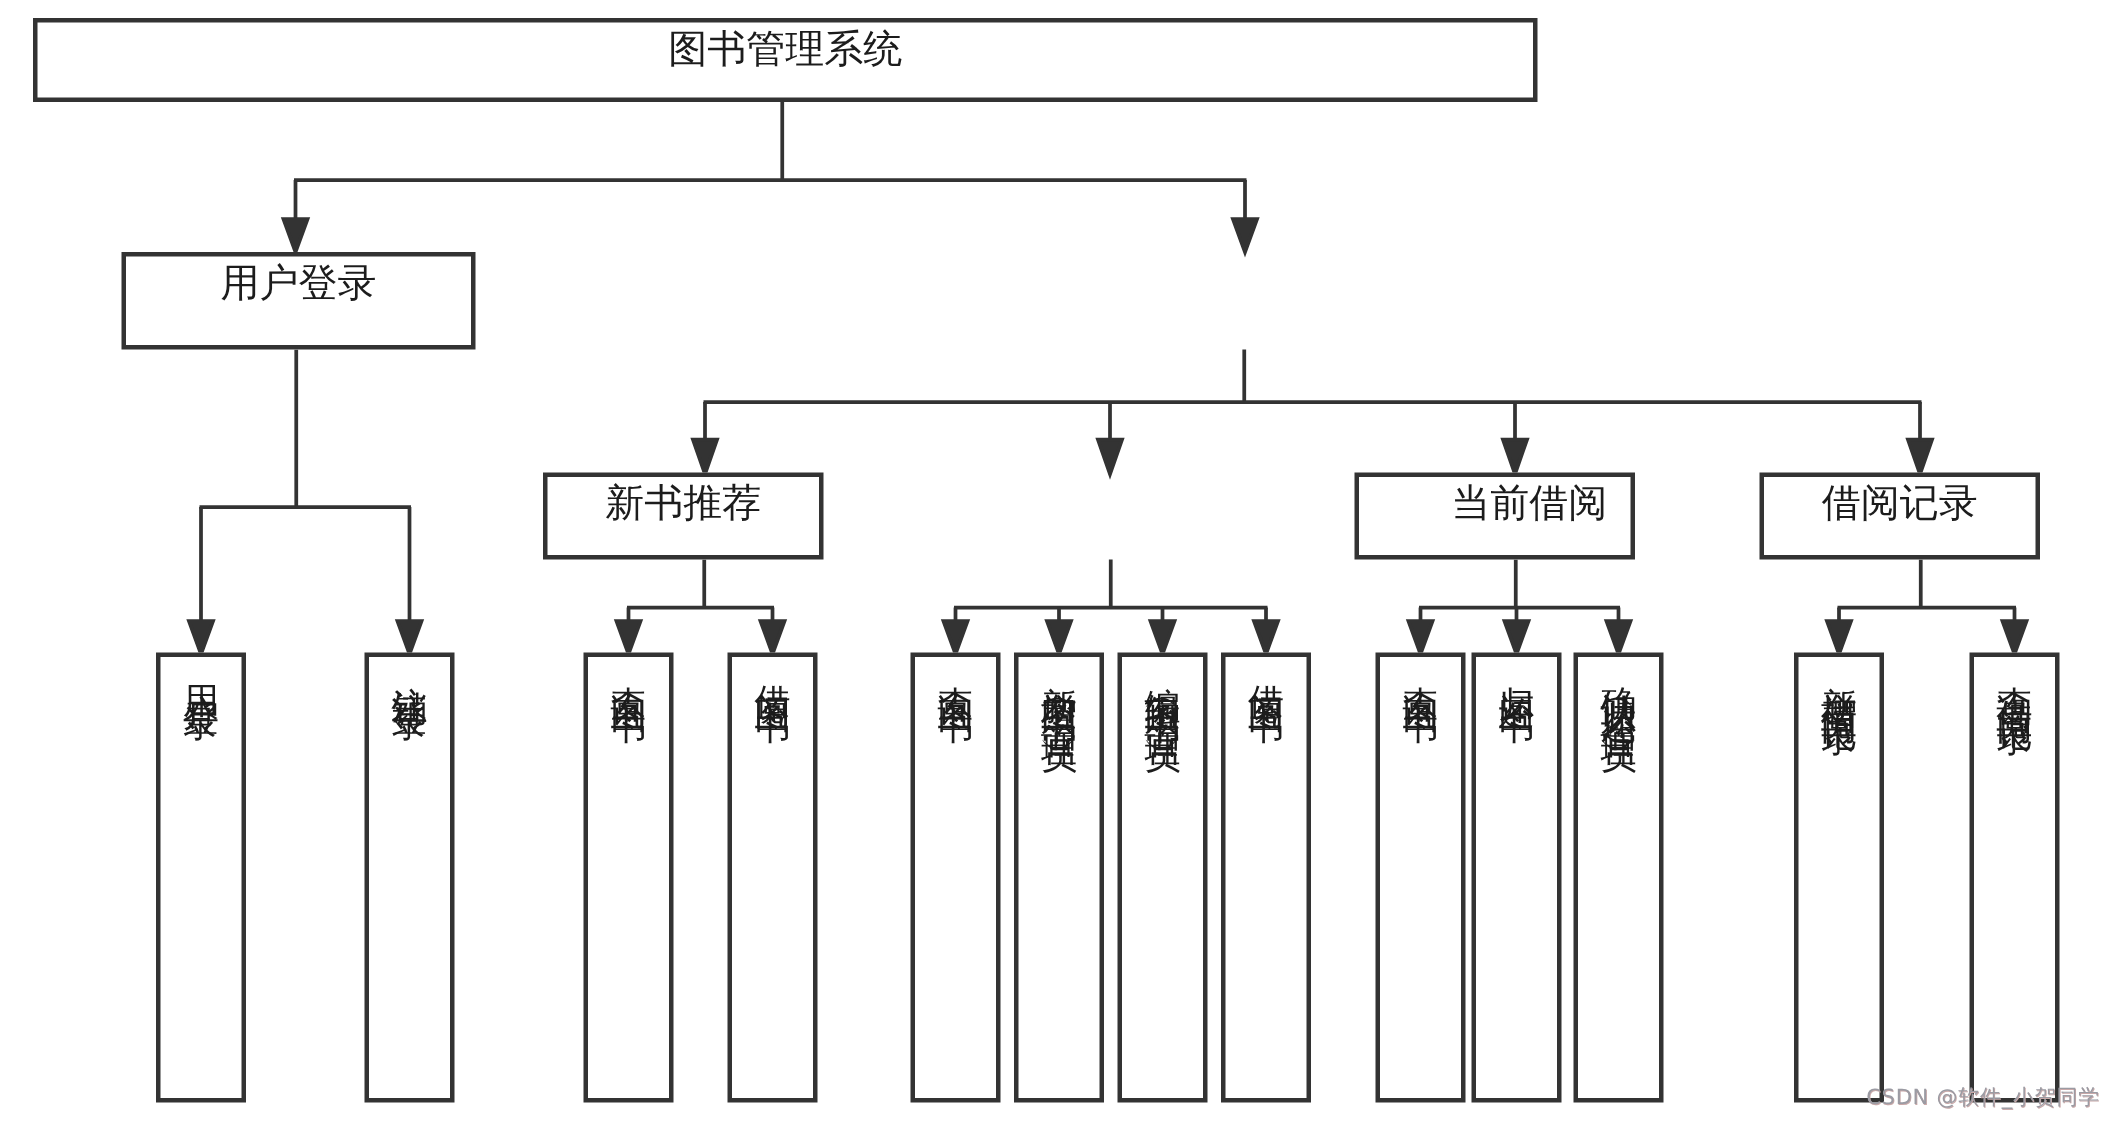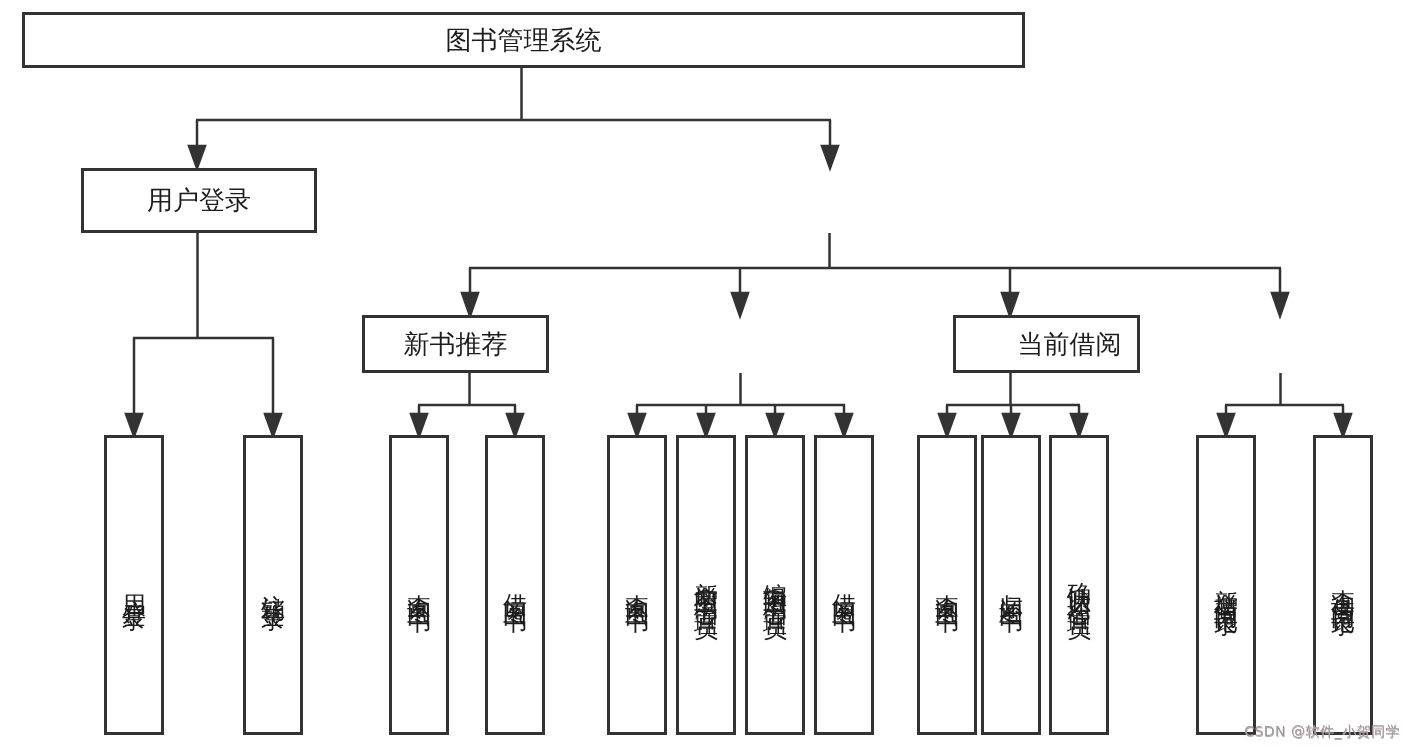--- a/index.html
+++ b/index.html
@@ -18,21 +18,21 @@
   .svg-layer {
     position: absolute;
     left: 0; top: 0;
     width: 1405px; height: 747px;
   }
   .node {
     position: absolute;
     background: #ffffff;
     border: 3px solid #333333;
     display: flex;
-    align-items: center;
+    align-items: flex-start;
     justify-content: center;
     text-align: center;
   }
   .node.root  { left: 22px;  top: 12px;  width: 1003px; height: 56px; font-size: 26px; }
   .node.l2    { top: 168px; width: 236px; height: 65px; font-size: 26px; }
   .node.mid   { top: 315px; width: 187px; height: 58px; font-size: 26px; }
   .node.leaf  { top: 435px; width: 60px;  height: 300px; }
   .vtext {
     writing-mode: vertical-rl;
     text-orientation: mixed;
@@ -123,22 +123,25 @@
     <span>图书管理系统</span>
   </div>
 
   <div class="node l2" style="left:81px;">
     <span>用户登录</span>
   </div>
 
   <div class="node mid" style="left:362px;">
     <span>新书推荐</span>
   </div>
-  <div class="node mid" style="left:953px;padding-left:46px;">
+  <div class="node mid" style="left:903px;padding-left:46px;">
     <span>当前借阅</span>
+  </div>
+  <div class="node mid" style="left:1173px;">
+    <span>借阅记录</span>
   </div>
 
   <div class="node leaf" style="left:104px;">
     <span class="vtext">用户登录</span>
   </div>
   <div class="node leaf" style="left:243px;">
     <span class="vtext">注销登录</span>
   </div>
 
   <div class="node leaf" style="left:389px;">

